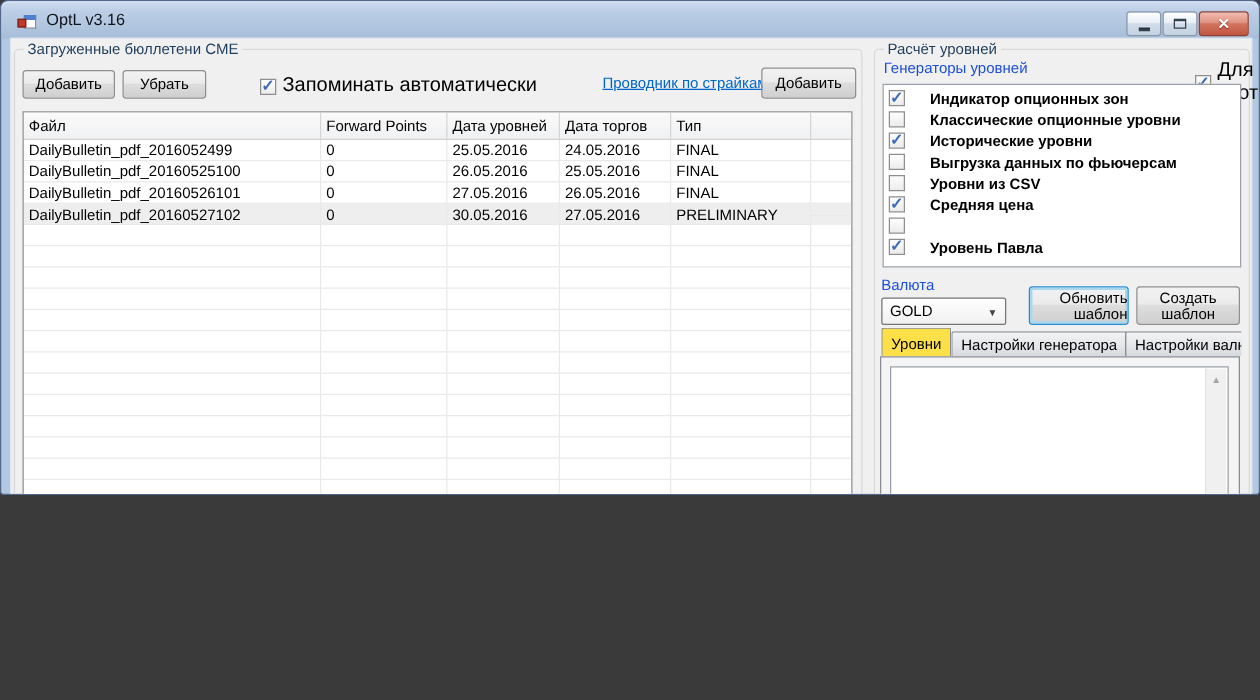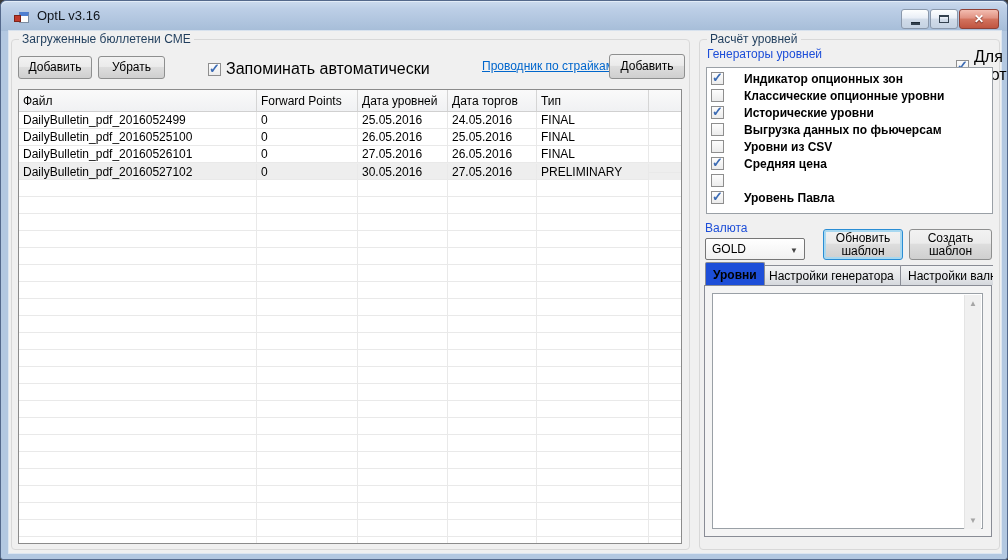--- a/index.html
+++ b/index.html
@@ -1,18 +1,18 @@
 <!DOCTYPE html>
 <html><head>
 <meta charset="utf-8">
 <style>
   * { margin:0; padding:0; box-sizing:border-box; }
   html,body { width:1008px; height:560px; background:#3a3a3a; font-family:"Liberation Sans",sans-serif; }
   .window {
-    position:relative; width:1008px; height:560px;
+    position:relative; width:1008px; height:396px;
     background:#b3c8e1; border:1px solid #54698c; border-radius:6px 6px 3px 3px;
     overflow:hidden;
     padding-left:48px;
   }
   .titlebar {
     position:absolute; left:0; top:0; width:100%; height:30px;
     background:linear-gradient(#ccdbee, #bdcfe7 25%, #a6bdd8);
     border-radius:6px 6px 0 0;
     box-shadow:inset 0 1px 0 #e2ecf8;
   }
@@ -63,21 +63,21 @@
   .gen-item { display:flex; align-items:center; gap:20px; height:17px; padding-left:4px; font-size:12px; color:#000;font-weight:bold; }
 
   .combo { position:absolute; left:696px; top:207px; width:100px; height:22px; border:1px solid #767676; border-radius:2px;
     background:linear-gradient(#ffffff,#f1f1f1); font-size:12px; color:#000; display:flex; align-items:center; padding-left:6px; }
   .combo .arrow { position:absolute; right:6px; top:7px; font-size:8px; color:#444; }
 
   
   .tabstrip { position:absolute; left:695px; top:231px; width:289px; height:23px; overflow:hidden; }
   .tab { position:absolute; top:3px; height:20px; border:1px solid #898c95; border-bottom:none; border-radius:2px 2px 0 0;
     background:linear-gradient(#f2f3f4,#e3e5e8 60%,#d5d8dd); font-size:12px; color:#000; padding:3px 7px 0 7px; white-space:nowrap; }
-  .tab.active { top:0; height:23px; background:#1d4ed8; z-index:3; padding-top:5px;font-weight:bold; }
+  .tab.active { top:0; height:23px; background:#fde047; z-index:3; padding-top:5px; }
   .tabpanel { position:absolute; left:695px; top:254px; width:288px; height:252px; background:#f4f4f4; border:1px solid #898c95; }
   .levels-box { position:absolute; left:7px; top:7px; width:271px; height:236px; background:#fff; border:1px solid #9aa0a6; }
   .vscroll { position:absolute; right:1px; top:1px; width:17px; height:234px; background:#f0f0f0; border-left:1px solid #e4e4e4; }
   .vscroll .up, .vscroll .down { position:absolute; left:0; width:100%; text-align:center; font-size:8px; color:#a5a5a5; }
   .vscroll .up { top:4px; } .vscroll .down { bottom:4px; }
 
   .lbl { position:absolute; font-size:12px; color:#1d4ed8; white-space:nowrap; }
 </style>
 </head>
 <body>
@@ -382,21 +382,21 @@
           <span>Уровень Павла</span>
         </div>
       </div>
 
     <span class="lbl" style="left:696px; top:190px;">Валюта</span>
     <div class="combo">
       <span>GOLD</span>
       <span class="arrow">▼</span>
     </div>
 
-    <div class="btn focused" style="left:814px; top:198px; width:80px; height:31px;">Обновить шаблон</div>
+    <div class="btn focused" style="left:814px; top:198px; width:80px; height:31px;text-align:right;">Обновить шаблон</div>
     <div class="btn" style="left:900px; top:198px; width:83px; height:31px;">Создать шаблон</div>
 
     <div class="tabstrip" id="tabstrip">
         <div class="tab active" style="left: 1px;">Уровни</div>
         <div class="tab" style="left: 57px;">Настройки генератора</div>
         <div class="tab" style="left: 196px;">Настройки валюты</div>
       </div>
     <div class="tabpanel">
       <div class="levels-box">
         <div class="vscroll">

